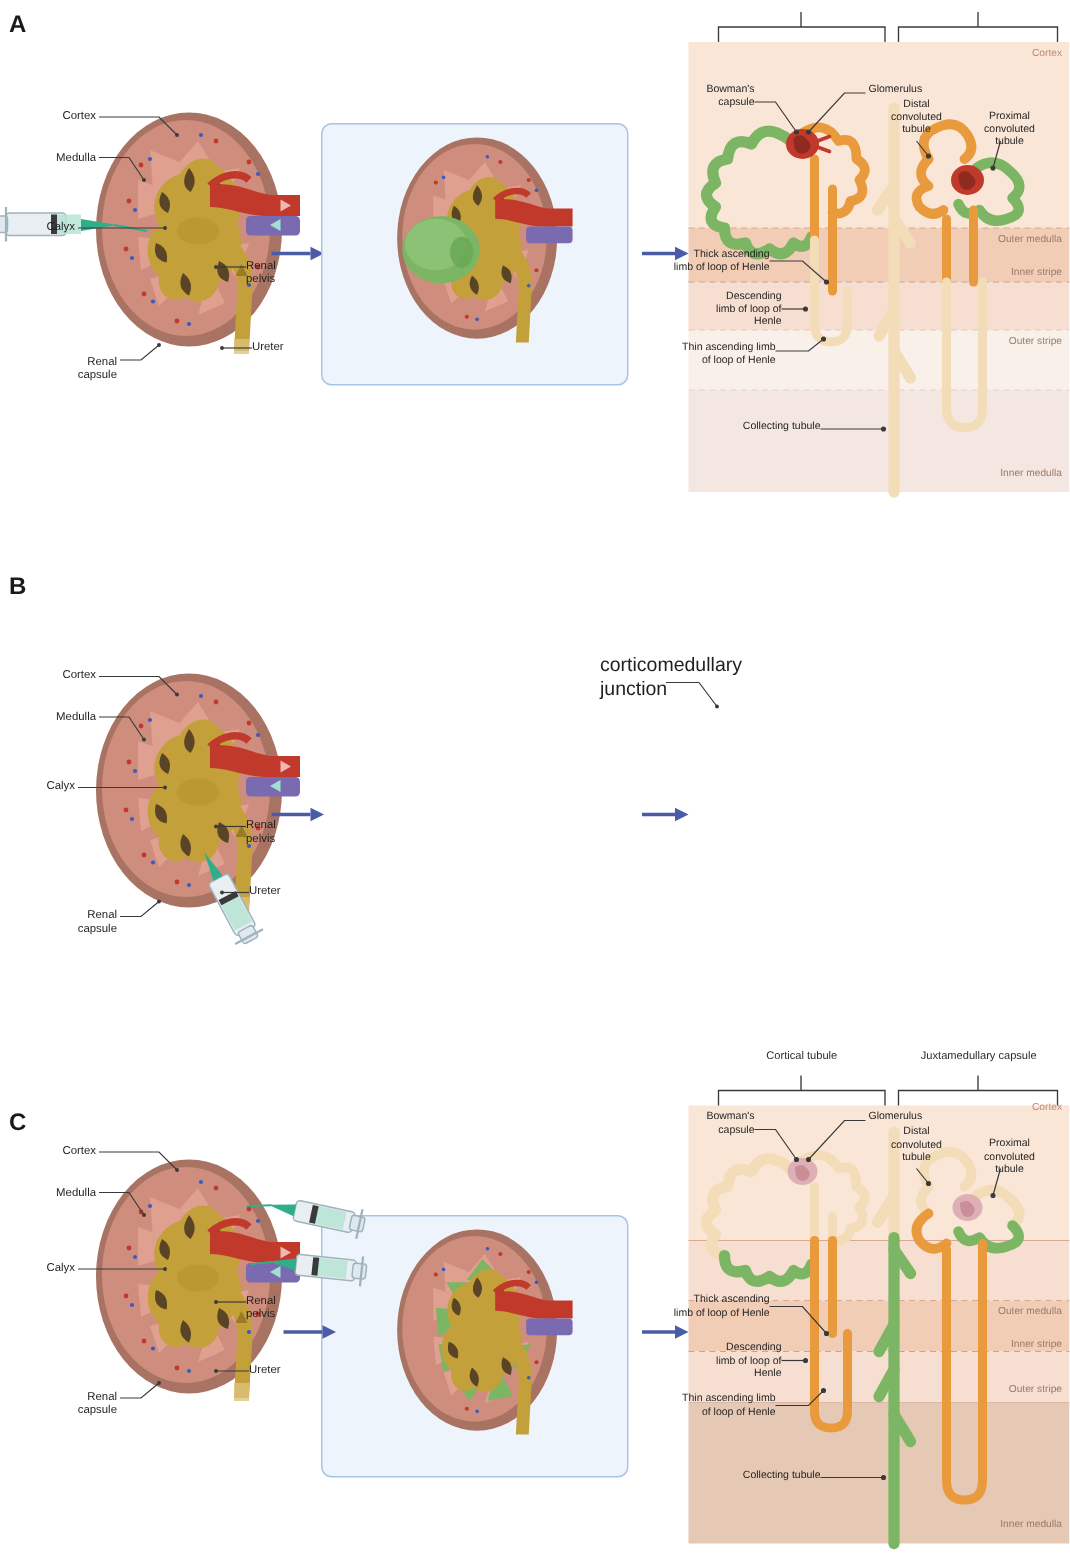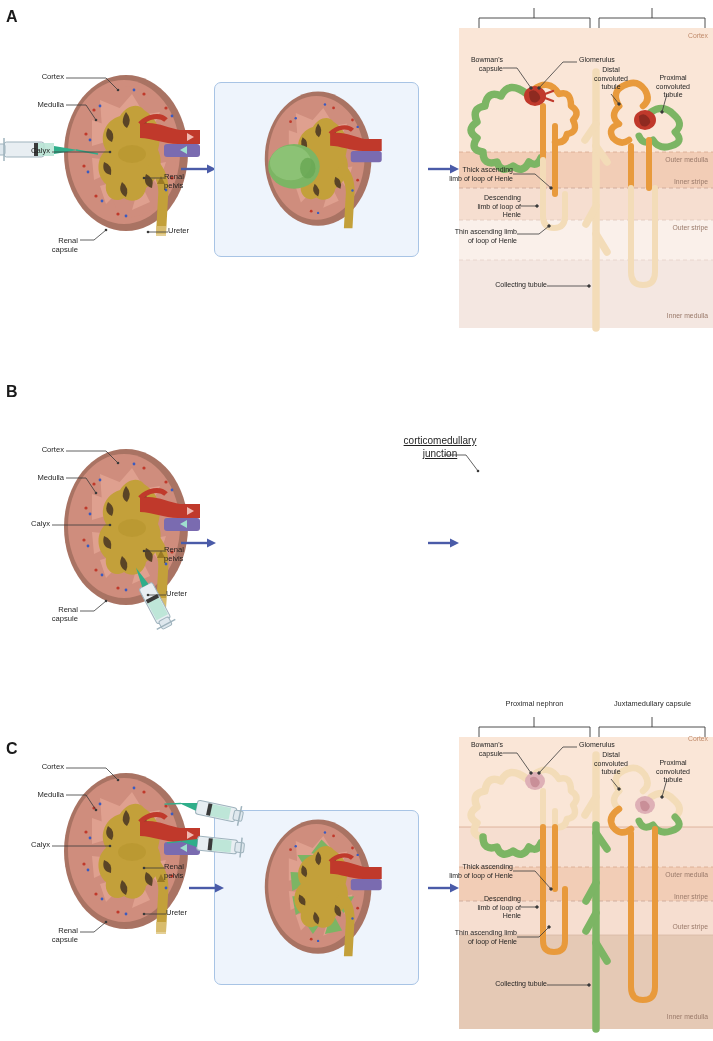--- a/index.html
+++ b/index.html
@@ -69,22 +69,22 @@
 
   .kidney-label {
     position: absolute;
     font-size: 7.6px; color: #1f1f1f; line-height: 1.25;
     white-space: pre-line;
   }
   .kidney-label.r { text-align: right; }
 
   .cmj-label {
     position: absolute;
-    font-size: 10px; color: #1f1f1f; text-align: center;
-    line-height: 1.25; white-space: pre-line; text-decoration: underline;
+    font-size: 13px; color: #1f1f1f; text-align: left;
+    line-height: 1.25; white-space: pre-line;
   }
   svg { overflow: visible; }
 </style>
 </head>
 <body>
 
 <div class="panel" id="panel-A">
   <div class="panel-letter">A</div>
 
   <div class="kidney-fig" id="kidney-A">
@@ -545,21 +545,21 @@
       <path d="M0 2 H22 L34 18" stroke="#3a3a3a" stroke-width=".8" fill="none"></path>
       <circle cx="34" cy="18" r="1.3" fill="#3a3a3a"></circle>
     </svg>
 
   <div class="nephron-panel" id="nephron-B">
     <div class="bracket-row">
       <svg width="254" height="26" viewBox="0 0 254 26">
         <path d="M20 26 V16 H131 V26 M75 16 V6" stroke="#3a3a3a" stroke-width=".9" fill="none"></path>
         <path d="M140 26 V16 H246 V26 M193 16 V6" stroke="#3a3a3a" stroke-width=".9" fill="none"></path>
       </svg>
-      <div class="bracket-label" style="left:18px; width:115px;">Proximal nephron</div>
+      <div class="bracket-label" style="left:18px; width:115px;">Cortical tubule</div>
       <div class="bracket-label" style="left:136px; width:115px;">Juxtamedullary capsule</div>
     </div>
 
     <svg width="254" height="292" viewBox="0 0 254 292">
       <rect x="0" y="0" width="254" height="90" fill="#fae6d7"></rect>
       <rect x="0" y="90" width="254" height="40" fill="#f6ded0"></rect>
       <rect x="0" y="130" width="254" height="34" fill="#f2cdb6"></rect>
       <rect x="0" y="164" width="254" height="34" fill="#f6ded0"></rect>
       <rect x="0" y="198" width="254" height="94" fill="#e5c9b5"></rect>
       <line x1="0" y1="90" x2="254" y2="90" stroke="#d8a890" stroke-width=".8"></line>

